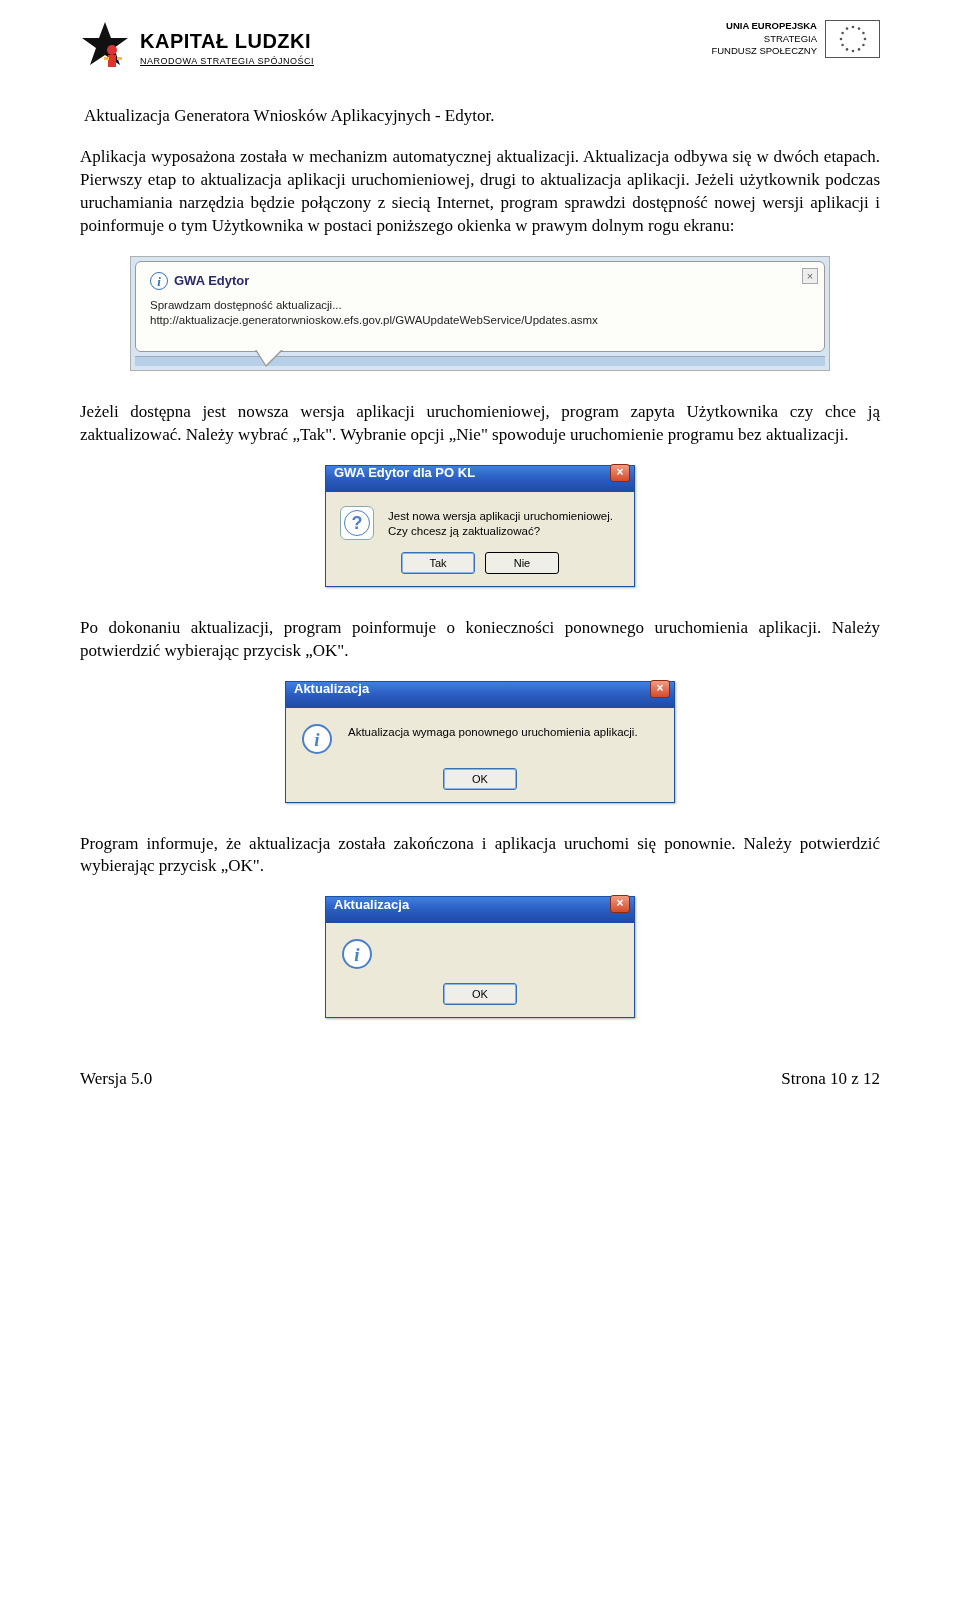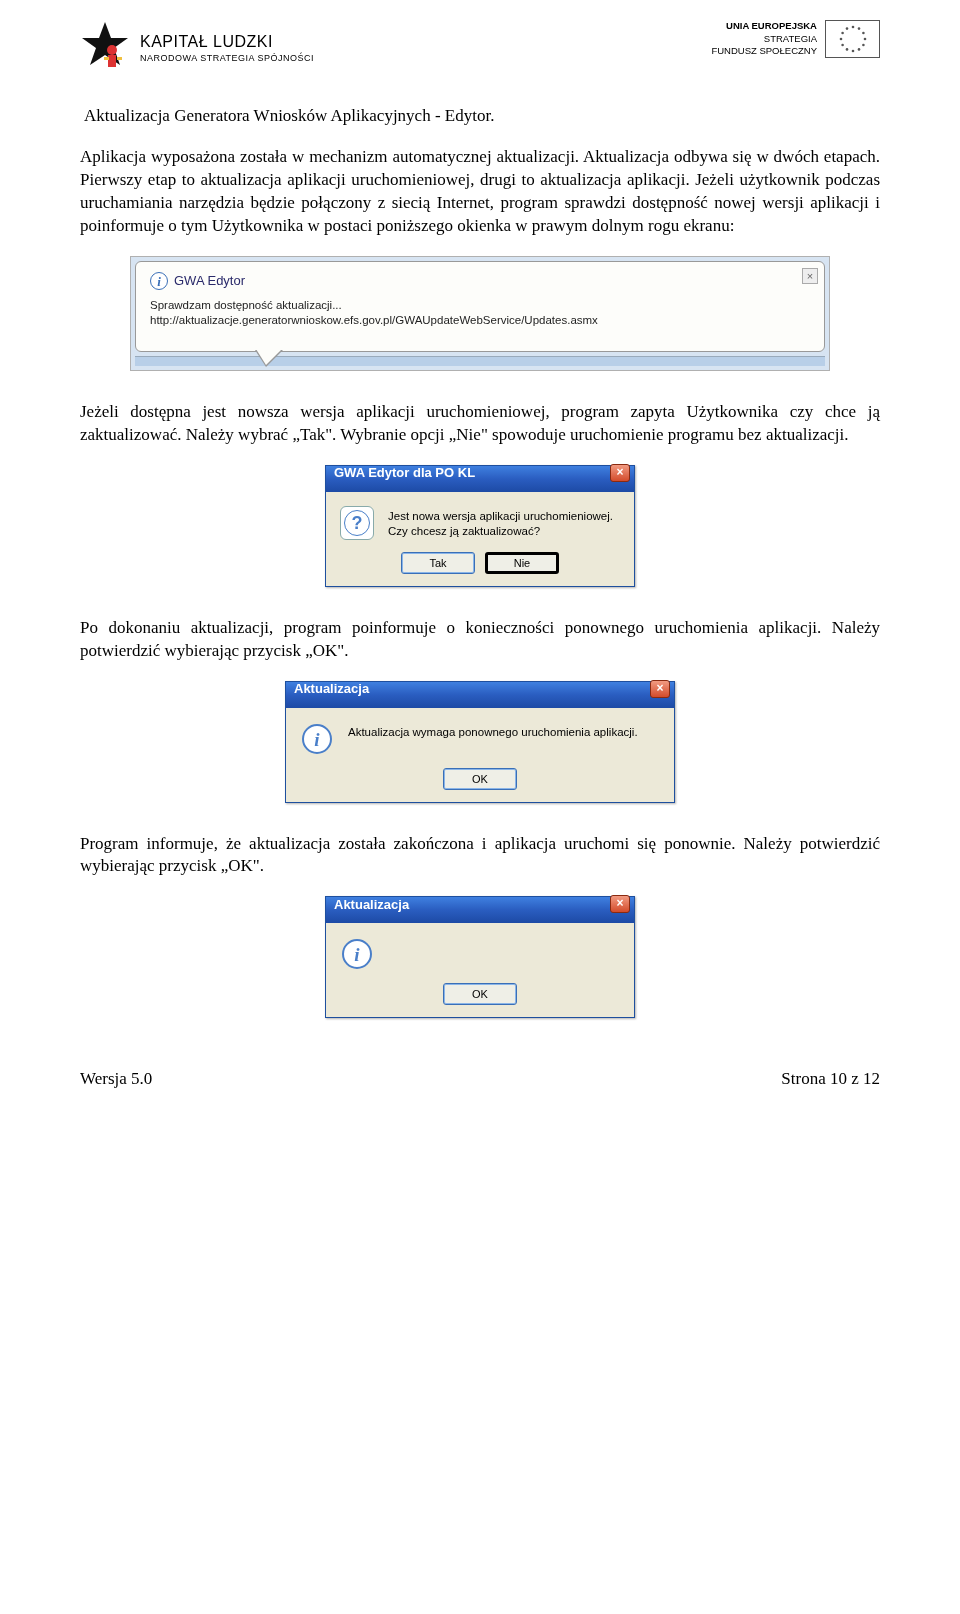--- a/index.html
+++ b/index.html
@@ -18,22 +18,22 @@
     justify-content: space-between;
     align-items: flex-start;
     margin-bottom: 30px;
   }
   .logo-left { display: flex; align-items: center; gap: 10px; }
   .logo-star {
     width: 50px; height: 55px; position: relative;
   }
   .logo-star svg { width: 100%; height: 100%; }
   .logo-left-text { font-family: Arial, sans-serif; }
-  .logo-left-title { font-size: 16px; font-weight: normal; letter-spacing: 0.5px; }
-  .logo-left-sub { font-size: 9px; letter-spacing: 0.5px; }
+  .logo-left-title { font-size: 20px; font-weight: bold; letter-spacing: 0.5px; }
+  .logo-left-sub { font-size: 9px; letter-spacing: 0.5px; text-decoration: underline; }
   .logo-right { display: flex; align-items: center; gap: 8px; text-align: right; }
   .logo-right-text { font-family: Arial, sans-serif; font-size: 9.5px; line-height: 1.3; }
   .logo-right-text .b { font-weight: bold; }
   .eu-flag {
     width: 55px; height: 38px; border: 1px solid #555;
     display: flex; align-items: center; justify-content: center;
   }
   .eu-flag svg { width: 34px; height: 34px; }
   .section-title { margin: 10px 0 18px 4px; }
   p.body { text-align: justify; margin-bottom: 18px; }
@@ -49,21 +49,21 @@
     position: relative;
   }
   .notif-inner {
     background: #fdfdfa;
     border: 1px solid #999;
     border-radius: 6px;
     padding: 10px 14px 22px 14px;
     position: relative;
   }
   .notif-title-row { display: flex; align-items: center; gap: 6px; margin-bottom: 8px; }
-  .notif-title { font-weight: normal; color: #2a2a6a; font-size: 13px; }
+  .notif-title { font-weight: bold; color: #2a2a6a; font-size: 13px; }
   .notif-close {
     position: absolute; right: 6px; top: 6px;
     width: 16px; height: 16px; border: 1px solid #aaa; background: #eee;
     font-size: 11px; text-align: center; line-height: 14px; color: #666;
   }
   .notif-body { font-size: 11.5px; white-space: pre-line; color: #222; }
   .notif-tail {
     position: absolute;
     left: 120px; bottom: -14px;
     width: 0; height: 0;
@@ -138,21 +138,21 @@
     width: 30px; height: 30px; border-radius: 50%;
     background: #fff; border: 2px solid #4a7fc9; color: #4a7fc9;
     font-family: Georgia, serif; font-style: italic; font-weight: bold;
     font-size: 19px; text-align: center; line-height: 27px;
   }
   .win-text { font-size: 11.5px; white-space: pre-line; padding-top: 3px; }
   .win-buttons { display: flex; justify-content: center; gap: 10px; }
   .win-btn {
     min-width: 74px; height: 22px;
     background: #efefe7;
-    border: 3px solid #000000;
+    border: 1px solid #000000;
     border-radius: 3px;
     font-size: 11px;
     font-family: "Tahoma", Arial, sans-serif;
     cursor: pointer;
     padding: 0 10px;
   }
   .win-btn.default {
     border: 1px solid #3a6fb7;
     box-shadow: inset 0 0 0 1px #8ab5e8;
   }

